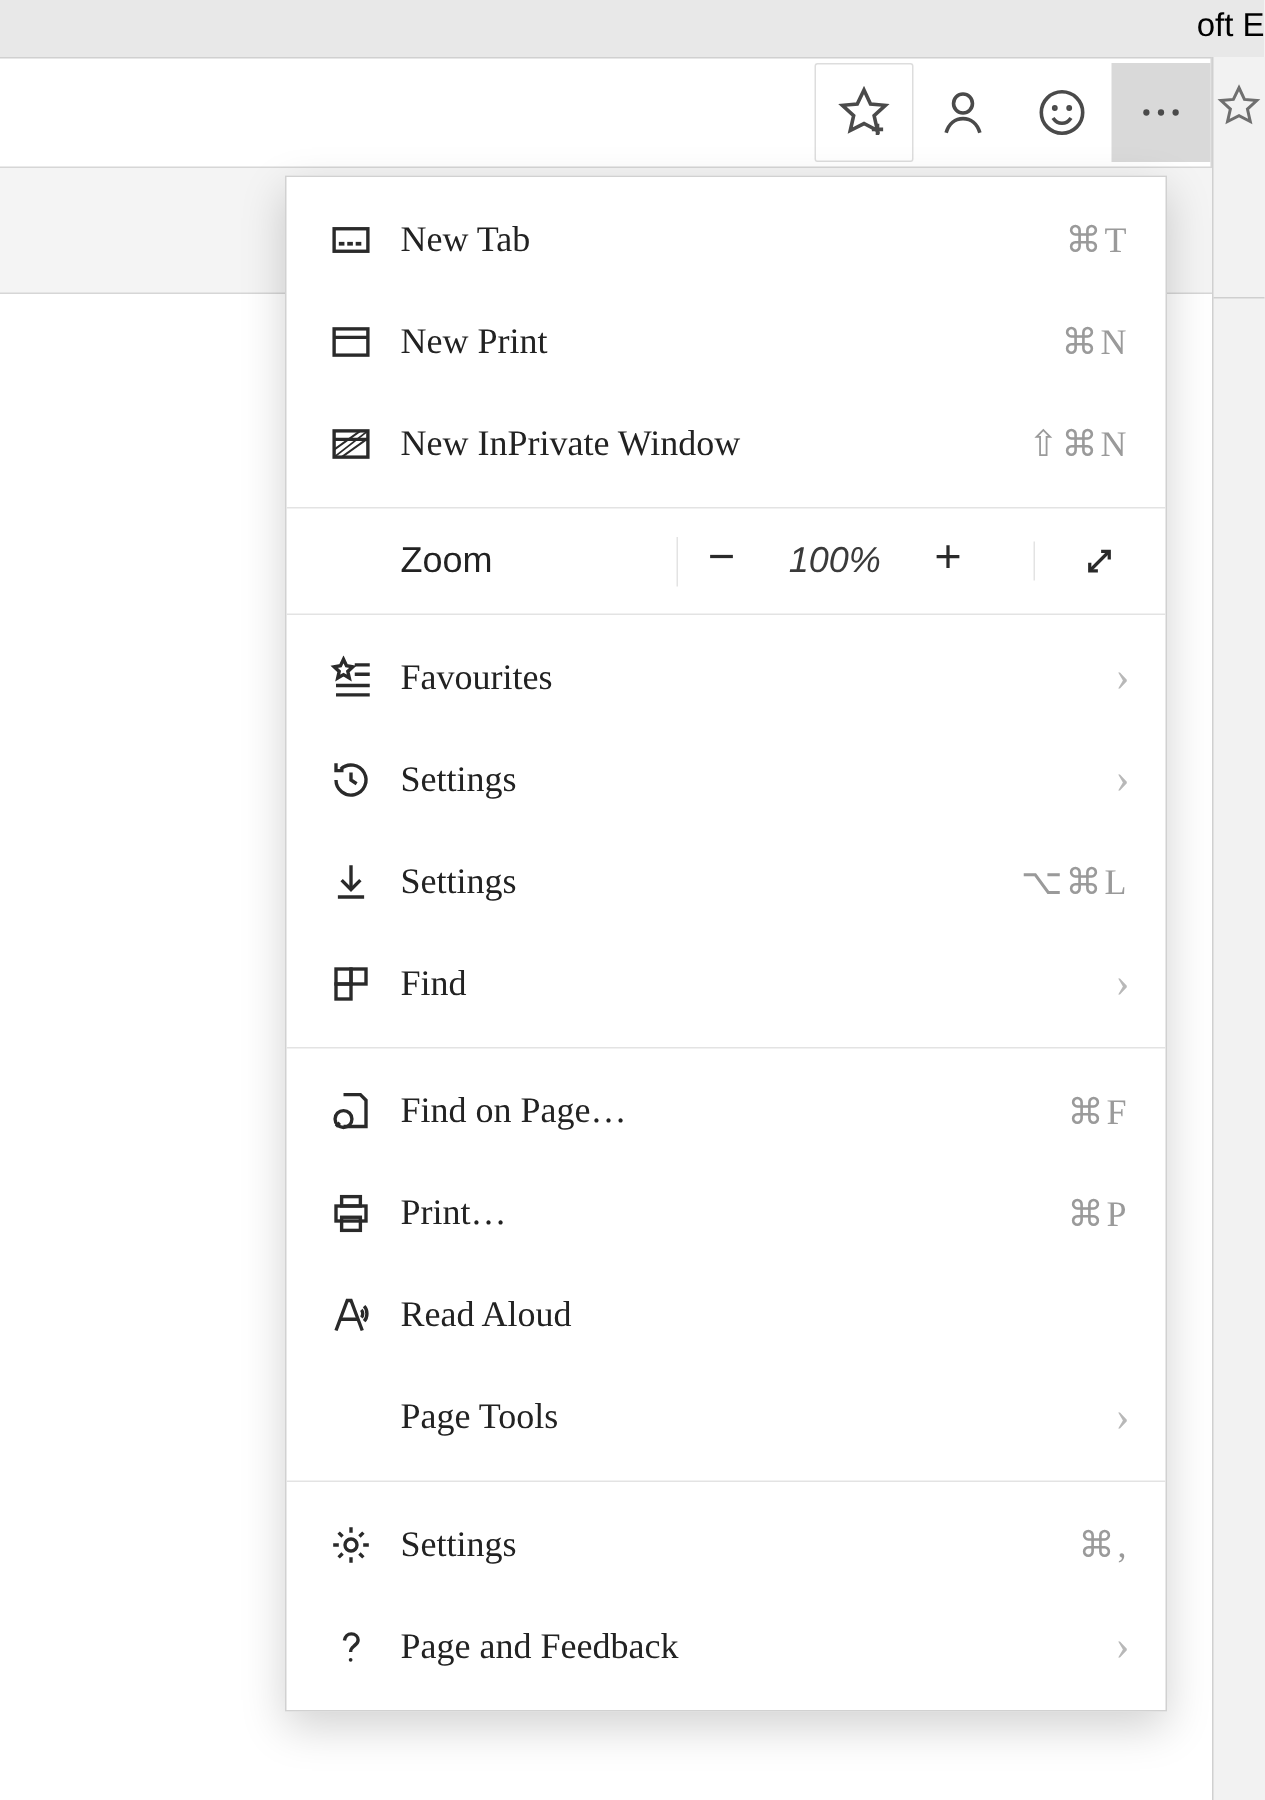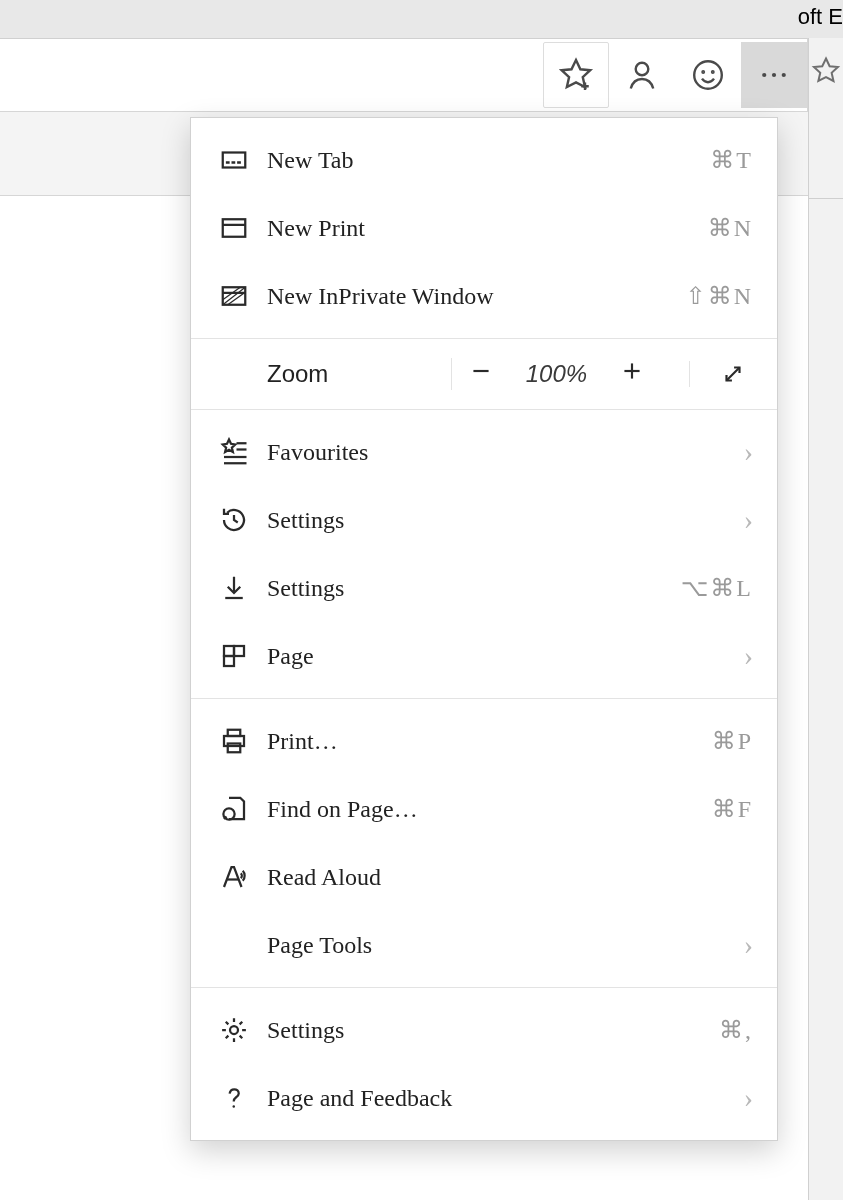--- a/index.html
+++ b/index.html
@@ -188,49 +188,49 @@
       <span class="mi-shortcut">⌥⌘L</span>
     </div>
     <div class="mi">
       <span class="mi-icon">
           <svg viewBox="0 0 24 24">
             <rect x="4" y="4" width="8" height="8"></rect>
             <rect x="12" y="4" width="8" height="8"></rect>
             <rect x="4" y="12" width="8" height="8"></rect>
           </svg>
         </span>
-      <span class="mi-label">Page</span>
+      <span class="mi-label">Find</span>
       <span class="mi-chev">›</span>
     </div>
   </div>
 
   <div class="sep"></div>
 
   <div class="group">
+    <div class="mi">
+      <span class="mi-icon">
+          <svg viewBox="0 0 24 24">
+            <path d="M8 3h9l3 3v14H8"></path>
+            <circle cx="8" cy="16" r="4.5"></circle>
+            <line x1="4" y1="20" x2="6" y2="18"></line>
+          </svg>
+        </span>
+      <span class="mi-label">Find on Page…</span>
+      <span class="mi-shortcut">⌘F</span>
+    </div>
     <div class="mi">
       <span class="mi-icon">
           <svg viewBox="0 0 24 24">
             <rect x="7" y="3" width="10" height="5"></rect>
             <rect x="4" y="8" width="16" height="8"></rect>
             <rect x="7" y="14" width="10" height="7"></rect>
           </svg>
         </span>
       <span class="mi-label">Print…</span>
       <span class="mi-shortcut">⌘P</span>
-    </div>
-    <div class="mi">
-      <span class="mi-icon">
-          <svg viewBox="0 0 24 24">
-            <path d="M8 3h9l3 3v14H8"></path>
-            <circle cx="8" cy="16" r="4.5"></circle>
-            <line x1="4" y1="20" x2="6" y2="18"></line>
-          </svg>
-        </span>
-      <span class="mi-label">Find on Page…</span>
-      <span class="mi-shortcut">⌘F</span>
     </div>
     <div class="mi">
       <span class="mi-icon">
           <svg viewBox="0 0 24 24">
             <path d="M4 20L10 4h2l6 16"></path>
             <line x1="6.5" y1="14" x2="15.5" y2="14"></line>
             <path d="M19 7c2 2 2 6 0 8"></path>
             <path d="M17.5 9c1 1 1 3 0 4"></path>
           </svg>
         </span>

